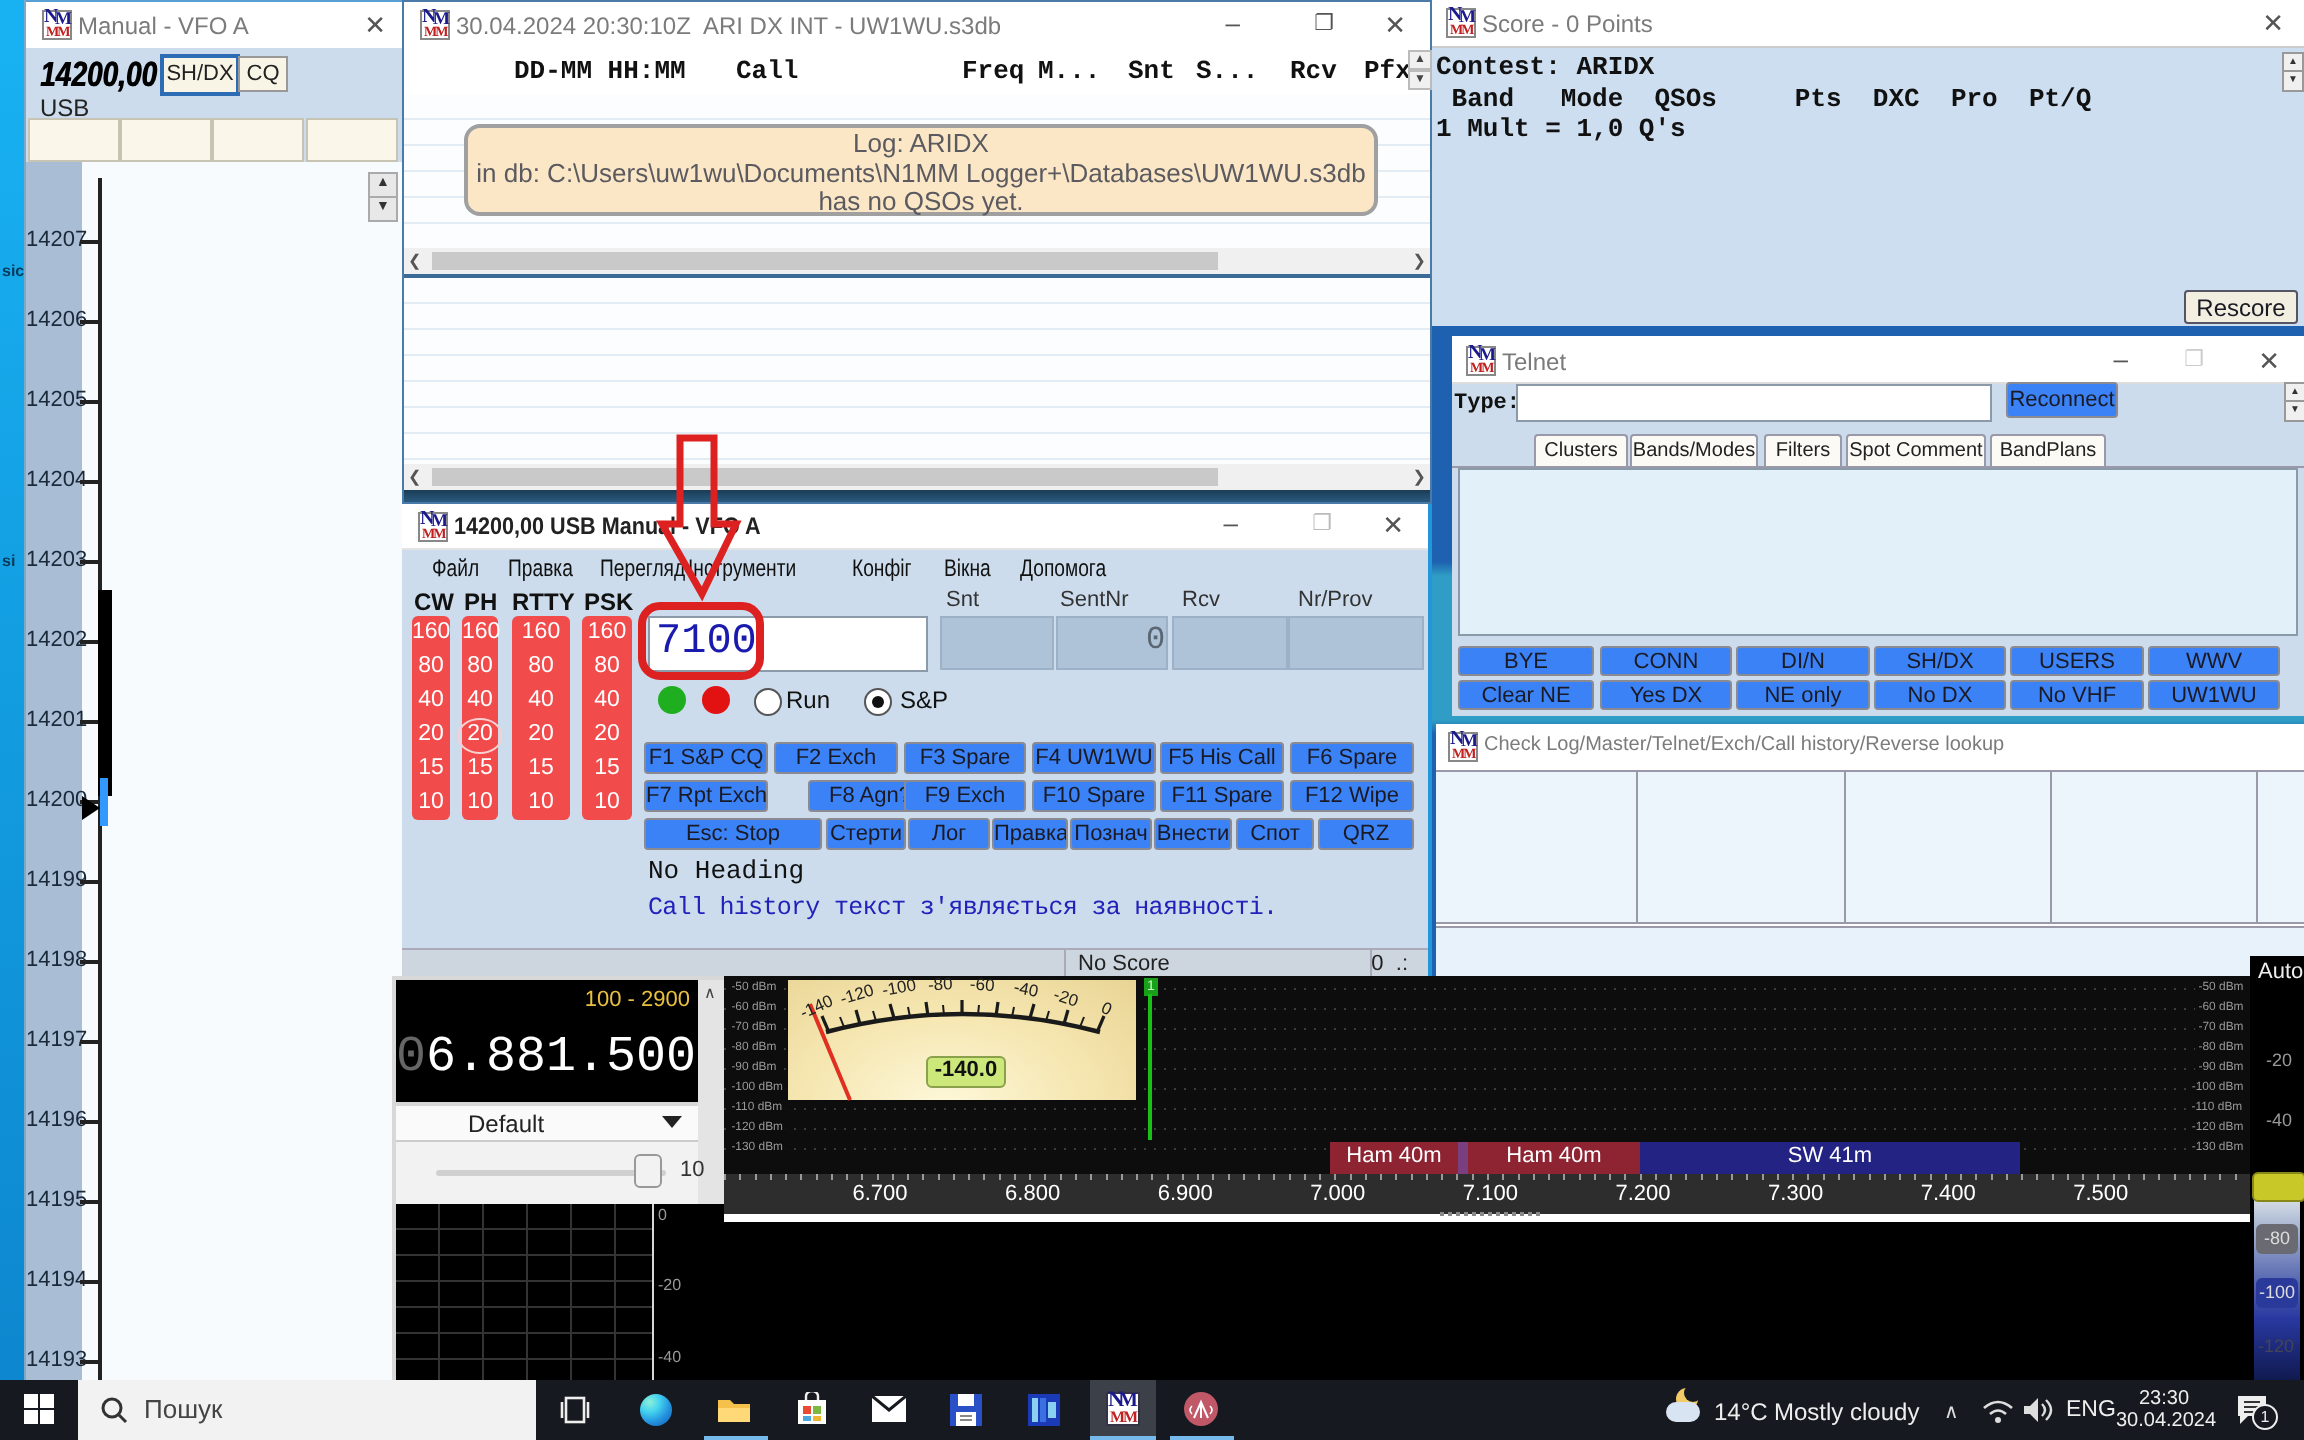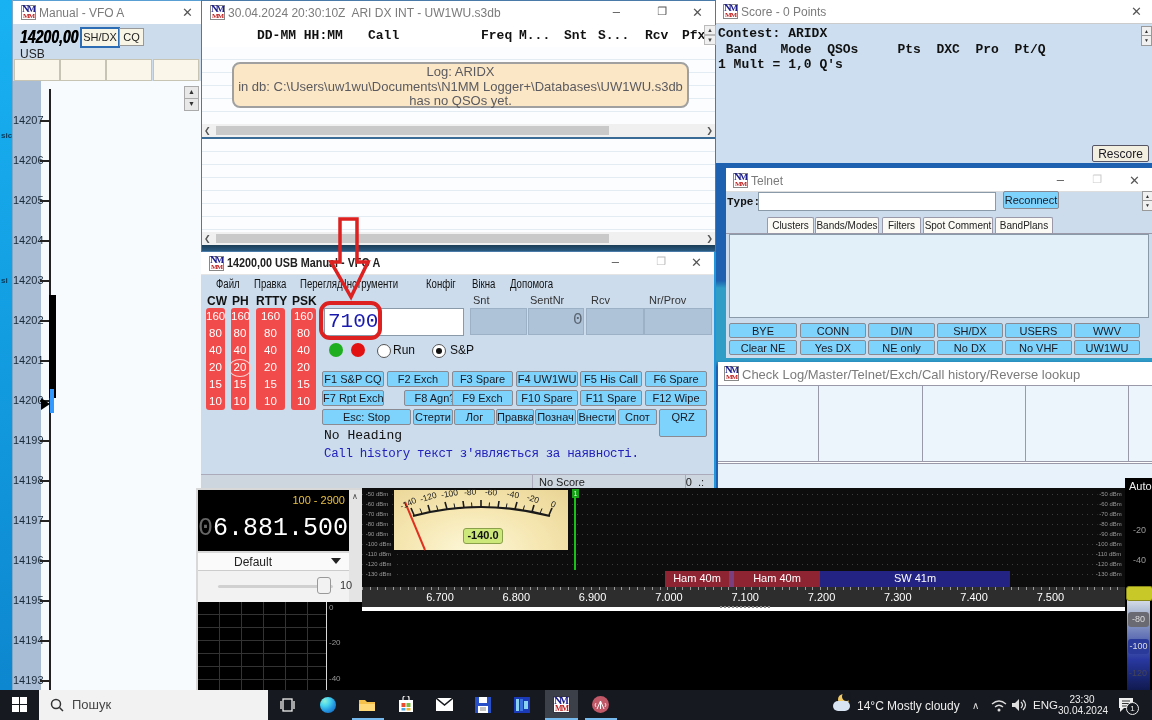--- a/index.html
+++ b/index.html
@@ -6,21 +6,21 @@
 .win{position:absolute;background:#fff;}
 .tb{position:absolute;left:0;right:0;top:0;height:23px;background:#fff;}
 .tbt{position:absolute;top:5px;font-size:12px;color:#7b7b7b;white-space:nowrap;}
 .nmicon{position:absolute;width:13px;height:13px;background:#fff;border:1px solid #888;}
 .nmicon .n{position:absolute;left:0px;top:-3px;font-size:10px;font-weight:bold;color:#1a1a8c;font-family:"Liberation Serif",serif;}
 .nmicon .m{position:absolute;right:-1px;top:-2px;font-size:9px;font-weight:bold;color:#1a1a8c;font-family:"Liberation Serif",serif;}
 .nmicon .r{position:absolute;left:1px;top:6px;font-size:7px;font-weight:bold;color:#c02020;letter-spacing:-1px;font-family:"Liberation Serif",serif;}
 .x{position:absolute;font-size:13px;color:#555;font-weight:400;}
 .mono{font-family:"Liberation Mono",monospace;}
 .mtx{transform:scaleX(0.8);transform-origin:0 50%;white-space:nowrap;}
-.btn{position:absolute;background:#7dd3fc;border:1px solid #8a8a92;border-radius:2px;text-align:center;color:#1a1a24;box-sizing:border-box;white-space:nowrap;overflow:hidden;}
+.btn{position:absolute;background:#3b82f6;border:1px solid #8a8a92;border-radius:2px;text-align:center;color:#1a1a24;box-sizing:border-box;white-space:nowrap;overflow:hidden;}
 .gridlines{background:repeating-linear-gradient(to bottom,#fbfdfe 0,#fbfdfe 12px,#e2ecf2 12px,#e2ecf2 13px);}
 </style></head><body>
 <div id="screen">
 
 <div class="abs" style="left:0;top:0;width:13px;height:690px;background:linear-gradient(#18b2f2,#0d87cf);"></div>
 <div class="abs" style="left:1px;top:131px;width:12px;height:12px;color:#083a5a;font-size:8px;font-weight:bold;">sic</div>
 <div class="abs" style="left:1px;top:276px;width:12px;height:12px;color:#083a5a;font-size:8px;font-weight:bold;">si</div>
 
 <div class="win" id="bandmap" style="left:13px;top:0;width:188px;height:690px;border-top:1px solid #5a9fd4;box-shadow:0 0 0 1px #7fa8c8;">
   <div class="tb" style="border-bottom:1px solid #e0e0e0;">
@@ -239,21 +239,21 @@
         <div class="btn" style="left:444px;top:0;width:62px;height:16px;font-size:11px;line-height:15px;">F12 Wipe</div>
       </div>
   <div id="fk3" class="abs" style="left:0;top:157px;">
         <div class="btn" style="left:121px;top:0;width:89px;height:16px;font-size:11px;line-height:15px;">Esc: Stop</div>
         <div class="btn" style="left:212px;top:0;width:40px;height:16px;font-size:11px;line-height:15px;">Стерти</div>
         <div class="btn" style="left:253px;top:0;width:41px;height:16px;font-size:11px;line-height:15px;">Лог</div>
         <div class="btn" style="left:295px;top:0;width:38px;height:16px;font-size:11px;line-height:15px;">Правка</div>
         <div class="btn" style="left:334px;top:0;width:41px;height:16px;font-size:11px;line-height:15px;">Познач</div>
         <div class="btn" style="left:376px;top:0;width:39px;height:16px;font-size:11px;line-height:15px;">Внести</div>
         <div class="btn" style="left:417px;top:0;width:39px;height:16px;font-size:11px;line-height:15px;">Спот</div>
-        <div class="btn" style="left:458px;top:0;width:48px;height:28px;font-size:11px;line-height:15px;">QRZ</div>
+        <div class="btn" style="left:458px;top:0;width:48px;height:16px;font-size:11px;line-height:15px;">QRZ</div>
       </div>
   <div class="abs mono" style="left:123px;top:176px;font-size:13px;color:#111;">No Heading</div>
   <div class="abs mono" style="left:123px;top:195px;font-size:12.5px;color:#2222bb;letter-spacing:-0.35px;">Call history текст з'являється за наявності.</div>
   <div class="abs" style="left:0;top:222px;width:513px;height:14px;background:#cdd5de;border-top:1px solid #aab;font-size:11px;color:#222;">
     <span class="abs" style="left:331px;top:0;width:1px;height:14px;background:#aab;"></span>
     <span class="abs" style="left:484px;top:0;width:1px;height:14px;background:#aab;"></span>
     <span class="abs" style="left:338px;top:1px;">No Score</span>
     <span class="abs" style="right:10px;top:1px;">0&nbsp; .:</span>
   </div>
 </div>
@@ -320,21 +320,21 @@
       </div>
 </div>
 
 <div class="win" id="checkwin" style="left:718px;top:362px;width:434px;height:126px;background:#ecf5fb;">
   <div class="tb" style="border-bottom:1px solid #99a;">
     <div class="nmicon" style="left:6px;top:4px;">
           <span class="n">N</span>
           <span class="m">M</span>
           <span class="r">MM</span>
         </div>
-    <div class="tbt" style="left:24px;font-size:13px;">Check Log/Master/Telnet/Exch/Call history/Reverse lookup</div>
+    <div class="tbt" style="left:24px;font-size:10px;">Check Log/Master/Telnet/Exch/Call history/Reverse lookup</div>
   </div>
   <div class="abs" style="left:100px;top:24px;width:1px;height:75px;background:#99a;"></div>
   <div class="abs" style="left:204px;top:24px;width:1px;height:75px;background:#99a;"></div>
   <div class="abs" style="left:307px;top:24px;width:1px;height:75px;background:#99a;"></div>
   <div class="abs" style="left:410px;top:24px;width:1px;height:75px;background:#99a;"></div>
   <div class="abs" style="left:0;top:99px;width:434px;height:3px;background:#fff;border-top:1px solid #99a;border-bottom:1px solid #99a;box-sizing:border-box;"></div>
   <div class="abs" style="left:0;top:102px;width:434px;height:24px;background:#e8f2fa;"></div>
 </div>
 
 <div class="abs" id="sdr" style="left:196px;top:488px;width:956px;height:202px;background:#000;">

